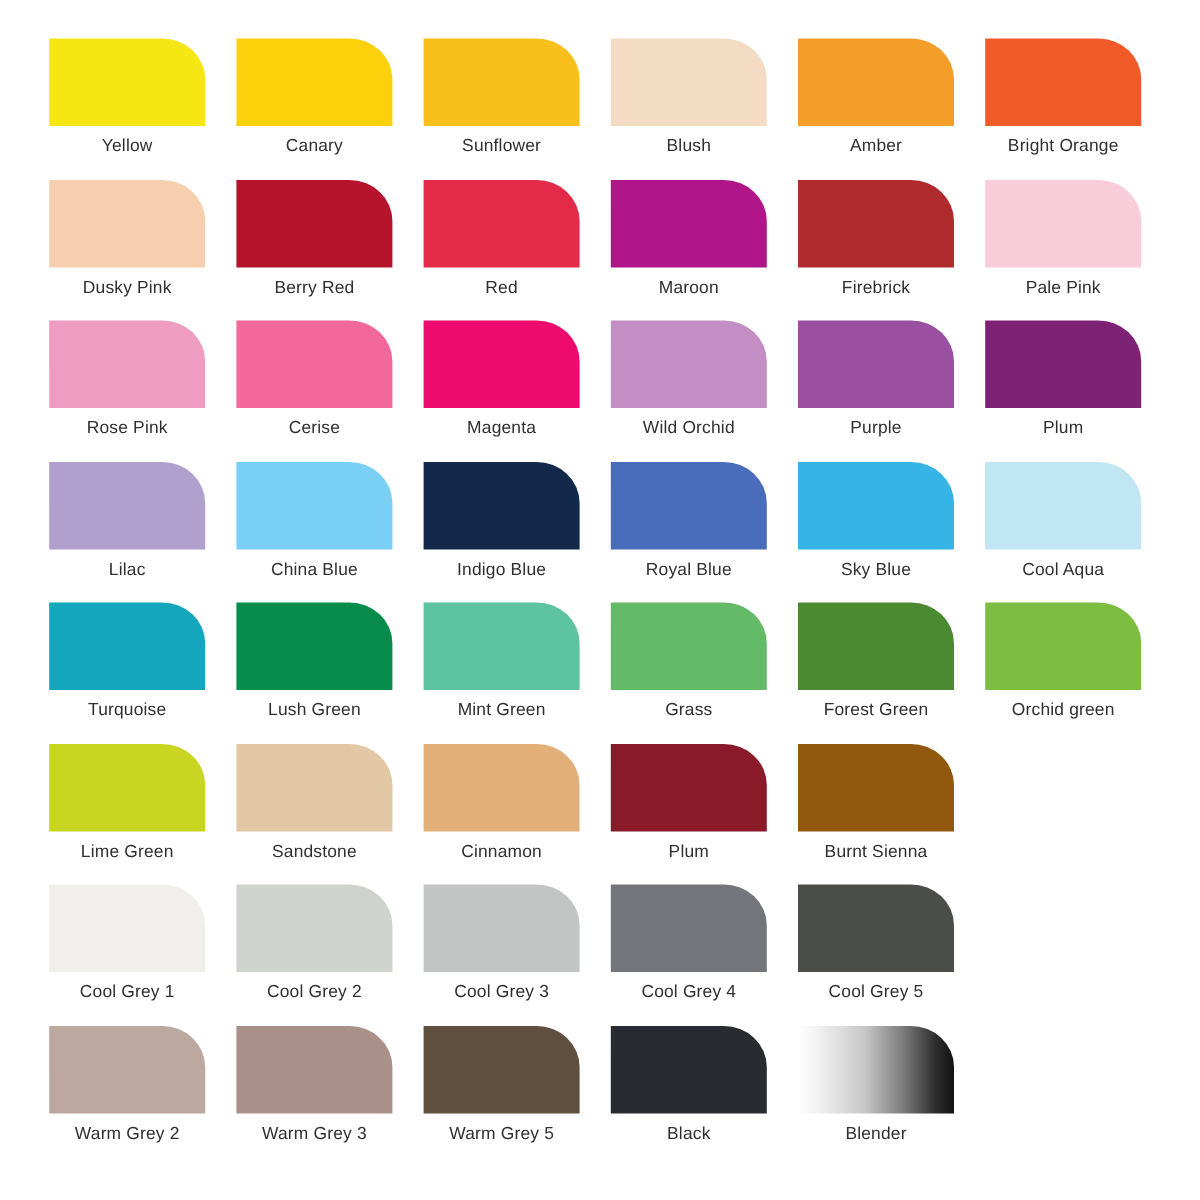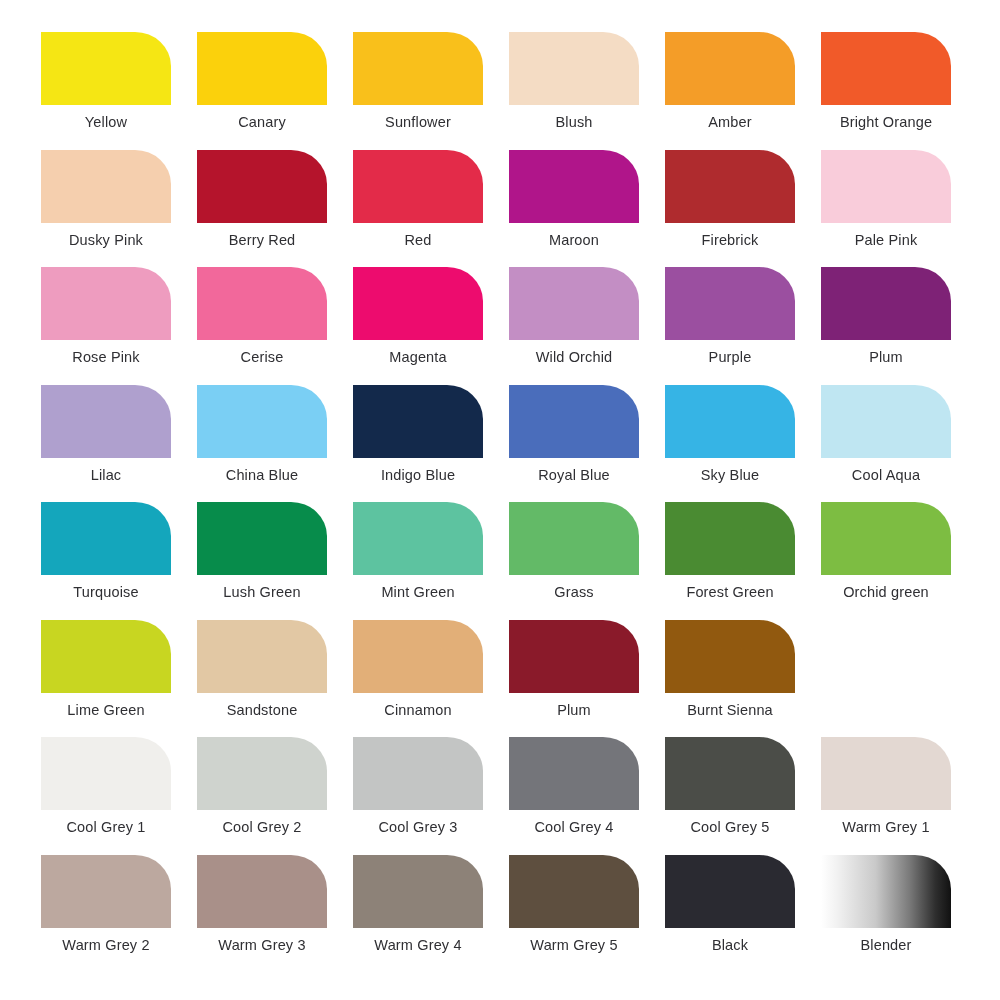--- a/index.html
+++ b/index.html
@@ -226,37 +226,29 @@
         <div class="swatch-label">Cool Grey 3</div>
       </div>
       <div class="swatch-cell">
         <div class="swatch-chip" style="background: rgb(116, 117, 122);"></div>
         <div class="swatch-label">Cool Grey 4</div>
       </div>
       <div class="swatch-cell">
         <div class="swatch-chip" style="background: rgb(75, 77, 72);"></div>
         <div class="swatch-label">Cool Grey 5</div>
       </div>
-      <div class="swatch-cell">
-        <div class="swatch-chip" style="background: rgb(227, 216, 210);"></div>
-        <div class="swatch-label">Warm Grey 1</div>
-      </div>
     </div>
     <div class="swatch-row">
       <div class="swatch-cell">
         <div class="swatch-chip" style="background: rgb(188, 168, 159);"></div>
         <div class="swatch-label">Warm Grey 2</div>
       </div>
       <div class="swatch-cell">
         <div class="swatch-chip" style="background: rgb(169, 144, 137);"></div>
         <div class="swatch-label">Warm Grey 3</div>
-      </div>
-      <div class="swatch-cell">
-        <div class="swatch-chip" style="background: rgb(141, 130, 120);"></div>
-        <div class="swatch-label">Warm Grey 4</div>
       </div>
       <div class="swatch-cell">
         <div class="swatch-chip" style="background: rgb(94, 79, 63);"></div>
         <div class="swatch-label">Warm Grey 5</div>
       </div>
       <div class="swatch-cell">
         <div class="swatch-chip" style="background: rgb(42, 42, 49);"></div>
         <div class="swatch-label">Black</div>
       </div>
       <div class="swatch-cell">

